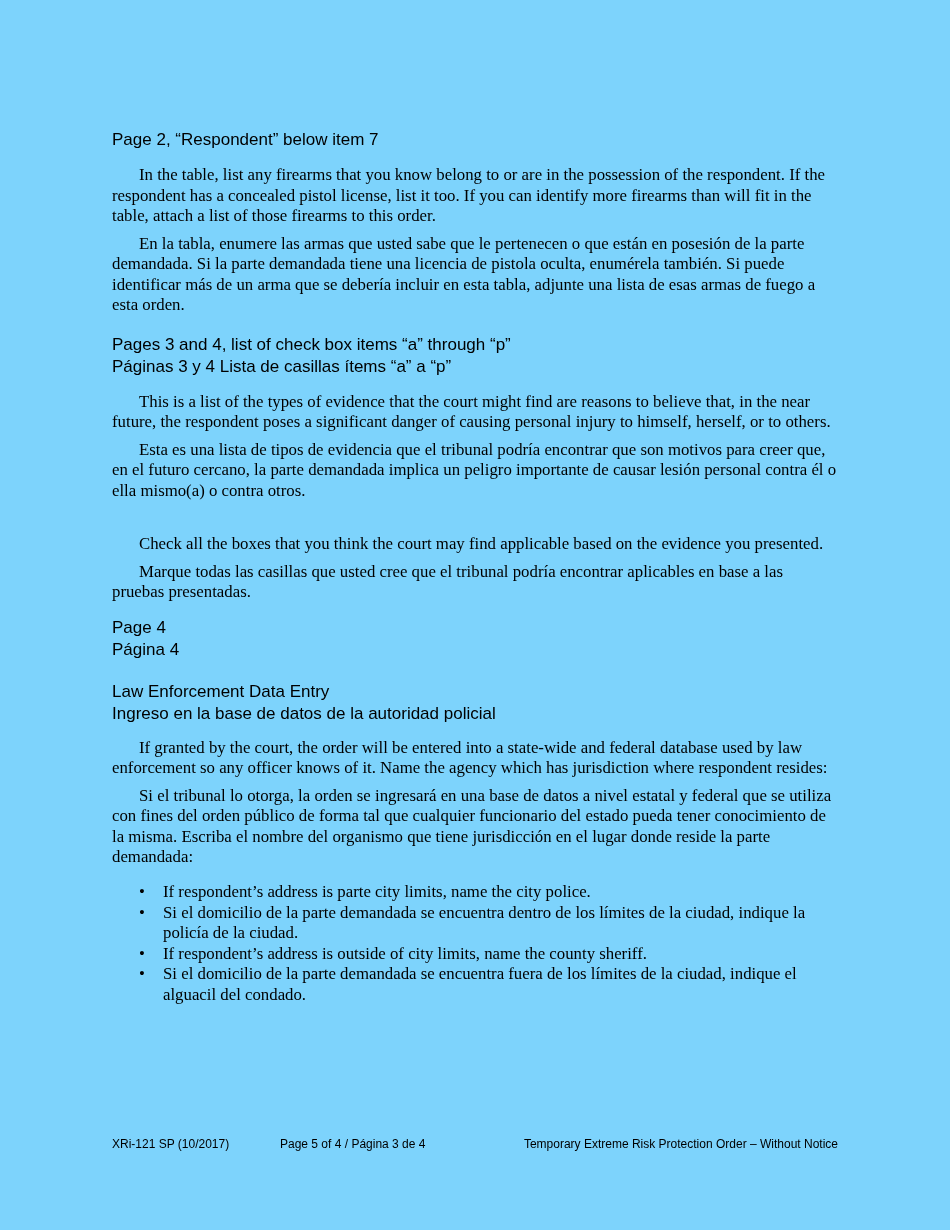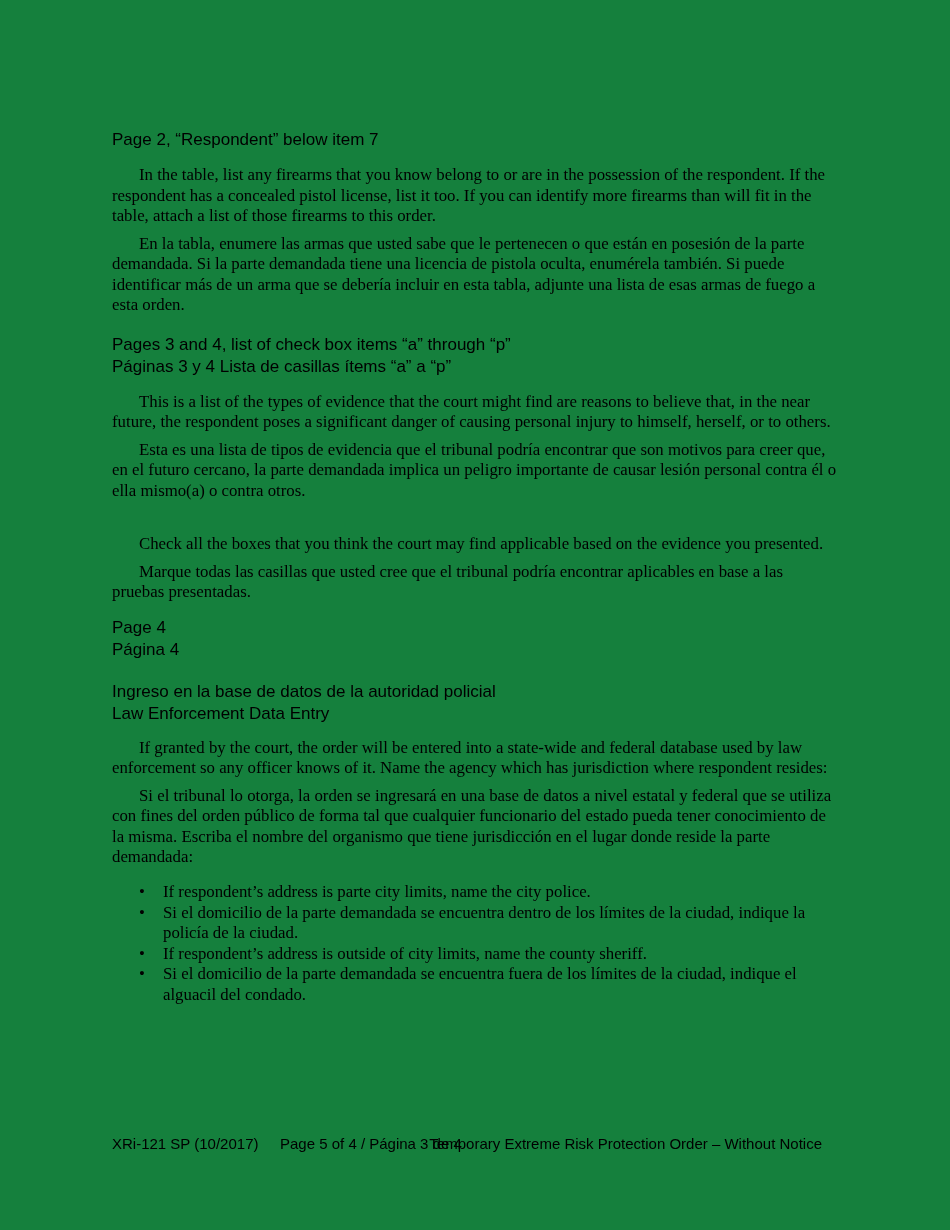--- a/index.html
+++ b/index.html
@@ -3,21 +3,21 @@
 <meta charset="utf-8">
 <style>
   * { margin:0; padding:0; box-sizing:border-box; }
   html, body { background:#ffffff; }
   body { font-family:"Liberation Serif", serif; color:#000; }
 
   .page {
     position:relative;
     width:950px;
     height:1230px;
-    background:#15803d;
+    background:#7dd3fc;
     overflow:hidden;
   }
 
   .content {
     position:absolute;
     left:112px;
     top:0;
     width:726px;
     padding-top:129px;
   }
@@ -61,25 +61,25 @@
   }
   ul.bullet-list .blt {
     position:absolute;
     left:27px;
     top:0;
   }
 
   .footer {
     position:absolute;
     left:112px;
-    right:128px;
+    right:112px;
     top:1136px;
     height:17px;
     font-family:"Liberation Sans", sans-serif;
-    font-size:15px;
+    font-size:12px;
     line-height:16px;
     color:#000;
   }
   .footer .form-number { position:absolute; left:0; top:0; }
   .footer .page-info   { position:absolute; left:168px; top:0; }
   .footer .form-title  { position:absolute; right:0; top:0; }
 </style>
 </head>
 <body>
 
@@ -107,22 +107,22 @@
 
     <section>
       <div class="heading mt14">
         <div>Page 4</div>
         <div lang="es">Página 4</div>
       </div>
     </section>
 
     <section>
       <div class="heading mt19">
+        <div>Law Enforcement Data Entry</div>
         <div lang="es">Ingreso en la base de datos de la autoridad policial</div>
-        <div>Law Enforcement Data Entry</div>
       </div>
       <p class="body-para mt12">If granted by the court, the order will be entered into a state-wide and federal database used by law enforcement so any officer knows of it. Name the agency which has jurisdiction where respondent resides:</p>
       <p class="body-para" lang="es">Si el tribunal lo otorga, la orden se ingresará en una base de datos a nivel estatal y federal que se utiliza con fines del orden público de forma tal que cualquier funcionario del estado pueda tener conocimiento de la misma. Escriba el nombre del organismo que tiene jurisdicción en el lugar donde reside la parte demandada:</p>
 
       <ul class="bullet-list mt145">
         <li>
           <span class="blt">•</span>
           <span>If respondent’s address is parte city limits, name the city police.</span>
         </li>
         <li lang="es">

